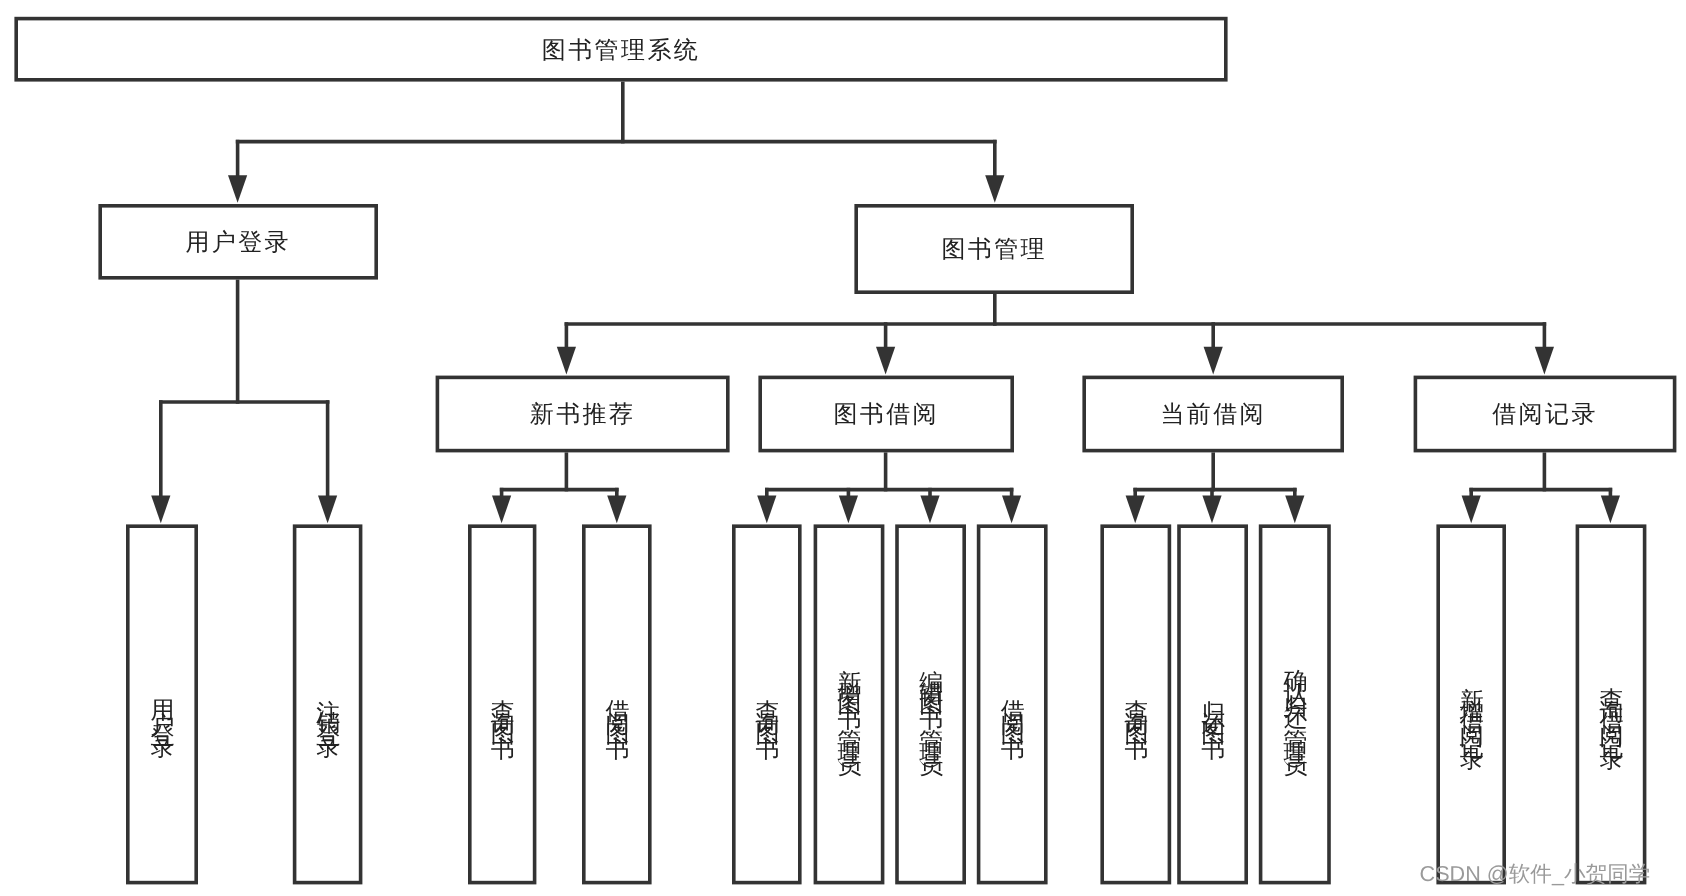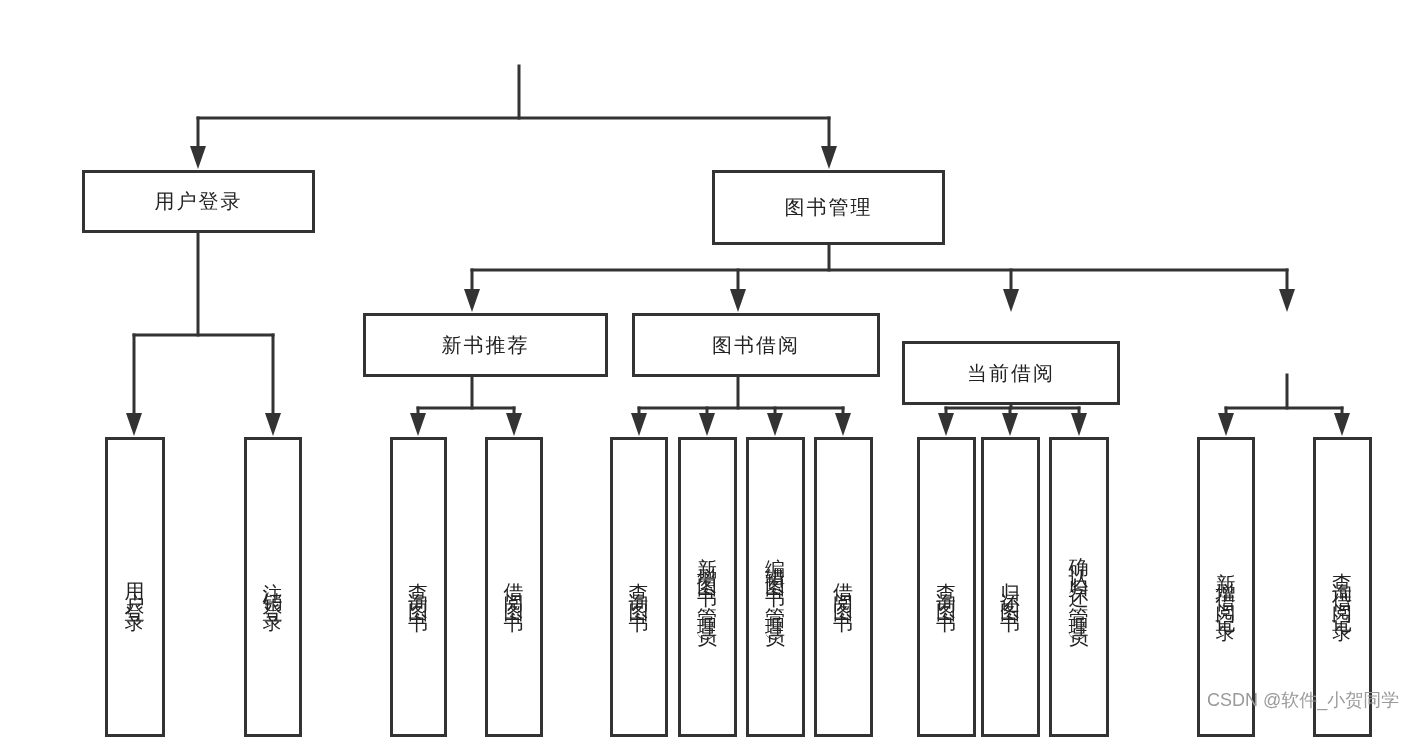--- a/index.html
+++ b/index.html
@@ -40,45 +40,44 @@
     writing-mode: vertical-rl;
     text-orientation: mixed;
     font-size: 20px;
     letter-spacing: 10px;
     line-height: 1;
   }
   .root-box   { left: 12px;   top: 14px;  width: 1011px; height: 54px; }
   .n-login    { left: 82px;   top: 170px; width: 233px;  height: 63px; }
   .n-mgmt     { left: 712px;  top: 170px; width: 233px;  height: 75px; }
   .n-newrec   { left: 363px;  top: 313px; width: 245px;  height: 64px; }
-  .n-borrow   { left: 632px;  top: 313px; width: 248px;  height: 64px; }
-  .n-current  { left: 902px;  top: 313px; width: 218px;  height: 64px; margin-top: 28px; }
+  .n-borrow   { left: 632px;  top: 313px; width: 213px;  height: 64px; }
+  .n-current  { left: 902px;  top: 313px; width: 218px;  height: 64px; }
   .n-record   { left: 1178px; top: 313px; width: 219px;  height: 64px; }
   .leaf { top: 437px; height: 300px; }
   .lf-1  { left: 105px;  width: 60px; }
   .lf-2  { left: 244px;  width: 58px; }
   .lf-3  { left: 390px;  width: 57px; }
   .lf-4  { left: 485px;  width: 58px; }
   .lf-5  { left: 610px;  width: 58px; }
   .lf-6  { left: 678px;  width: 59px; }
   .lf-7  { left: 746px;  width: 59px; }
   .lf-8  { left: 814px;  width: 59px; }
   .lf-9  { left: 917px;  width: 59px; }
   .lf-10 { left: 981px;  width: 59px; }
   .lf-11 { left: 1049px; width: 60px; }
   .lf-12 { left: 1197px; width: 58px; }
   .lf-13 { left: 1313px; width: 59px; }
   .watermark {
     position: absolute;
     left: 1183px;
-    top: 688px;
+    top: 716px;
     font-size: 18px;
     color: #9a9a9a;
     white-space: nowrap;
-    margin-left: 24px;
   }
 </style>
 </head>
 <body>
 
 <div class="stage">
 
   <svg class="wires" viewBox="0 0 1405 747" xmlns="http://www.w3.org/2000/svg">
     <g stroke="#333333" stroke-width="3" stroke-linecap="square" fill="none">
       <g>
@@ -145,37 +144,43 @@
       <polygon points="767,413 783,413 775,436"></polygon>
       <polygon points="835,413 851,413 843,436"></polygon>
       <polygon points="938,413 954,413 946,436"></polygon>
       <polygon points="1002,413 1018,413 1010,436"></polygon>
       <polygon points="1071,413 1087,413 1079,436"></polygon>
       <polygon points="1218,413 1234,413 1226,436"></polygon>
       <polygon points="1334,413 1350,413 1342,436"></polygon>
     </g>
   </svg>
 
+  <div class="node root-box">
+    <span class="h-label">图书管理系统</span>
+  </div>
 
   <div class="node n-login">
     <span class="h-label">用户登录</span>
   </div>
   <div class="node n-mgmt">
     <span class="h-label">图书管理</span>
   </div>
 
   <div class="node n-newrec">
     <span class="h-label">新书推荐</span>
   </div>
   <div class="node n-borrow">
     <span class="h-label">图书借阅</span>
   </div>
   <div class="node n-current">
     <span class="h-label">当前借阅</span>
   </div>
+  <div class="node n-record">
+    <span class="h-label">借阅记录</span>
+  </div>
 
   <div class="node leaf lf-1">
     <span class="v-label">用户登录</span>
   </div>
   <div class="node leaf lf-2">
     <span class="v-label">注销登录</span>
   </div>
 
   <div class="node leaf lf-3">
     <span class="v-label">查询图书</span>

